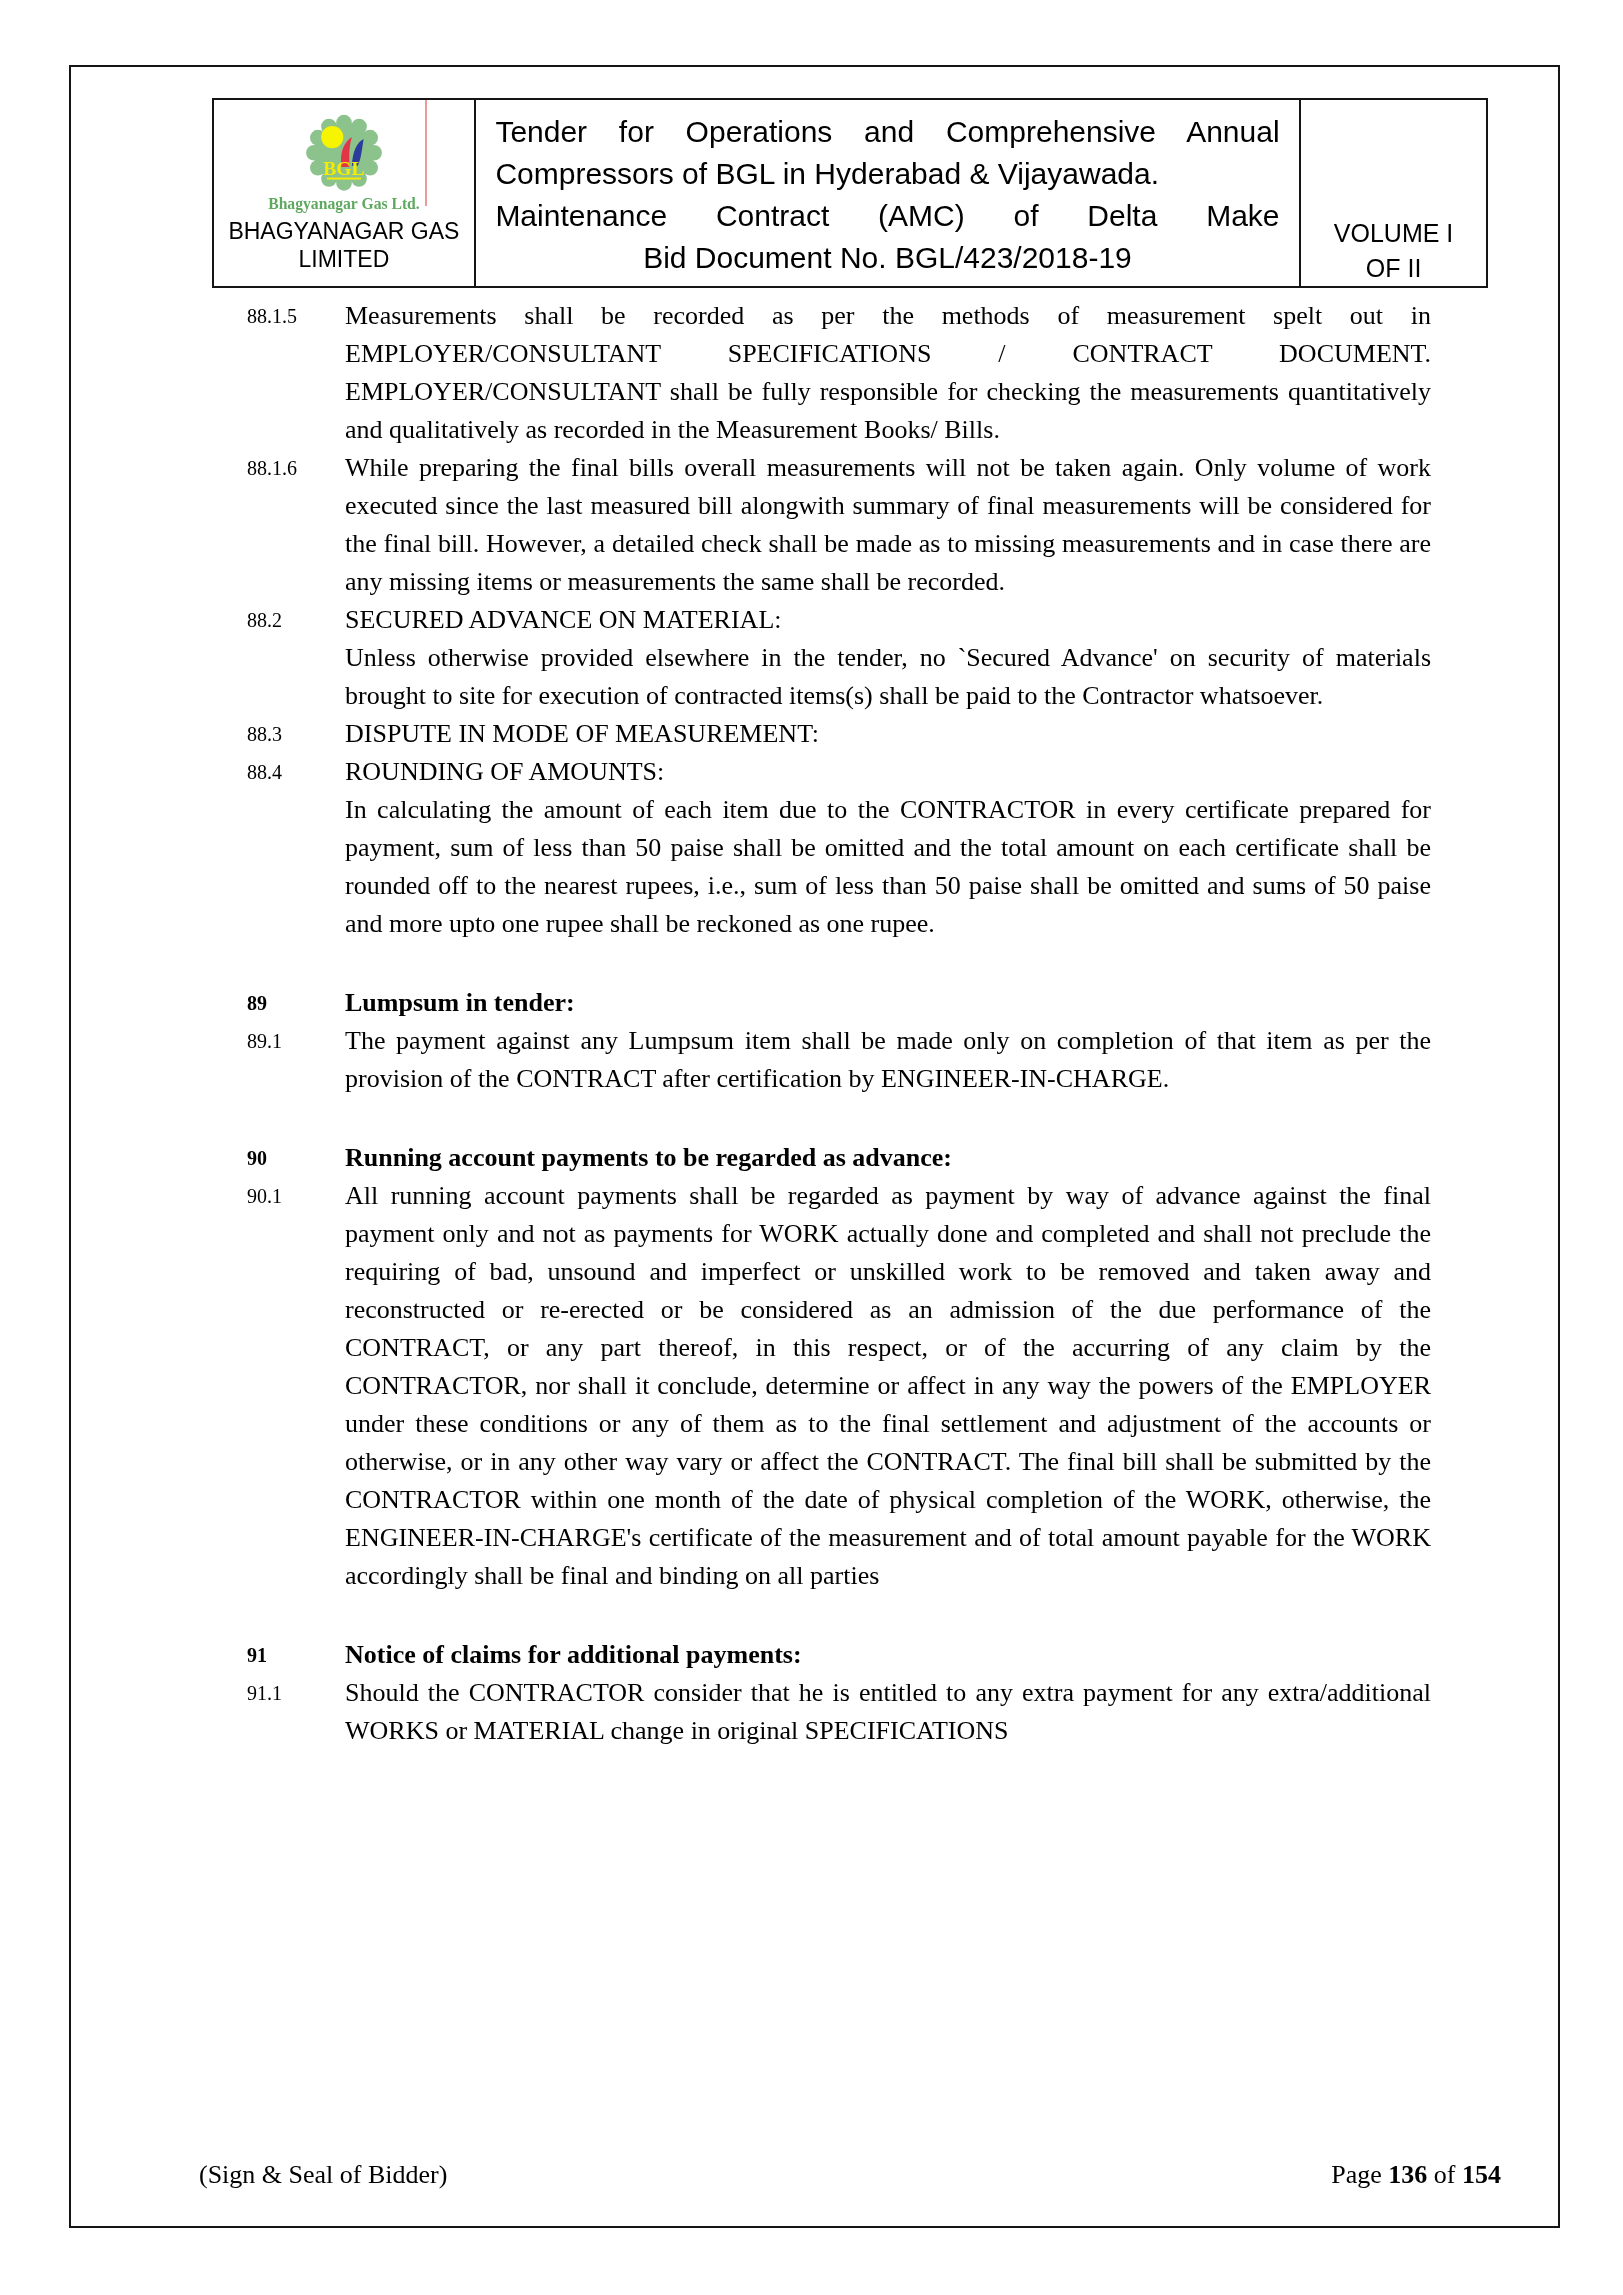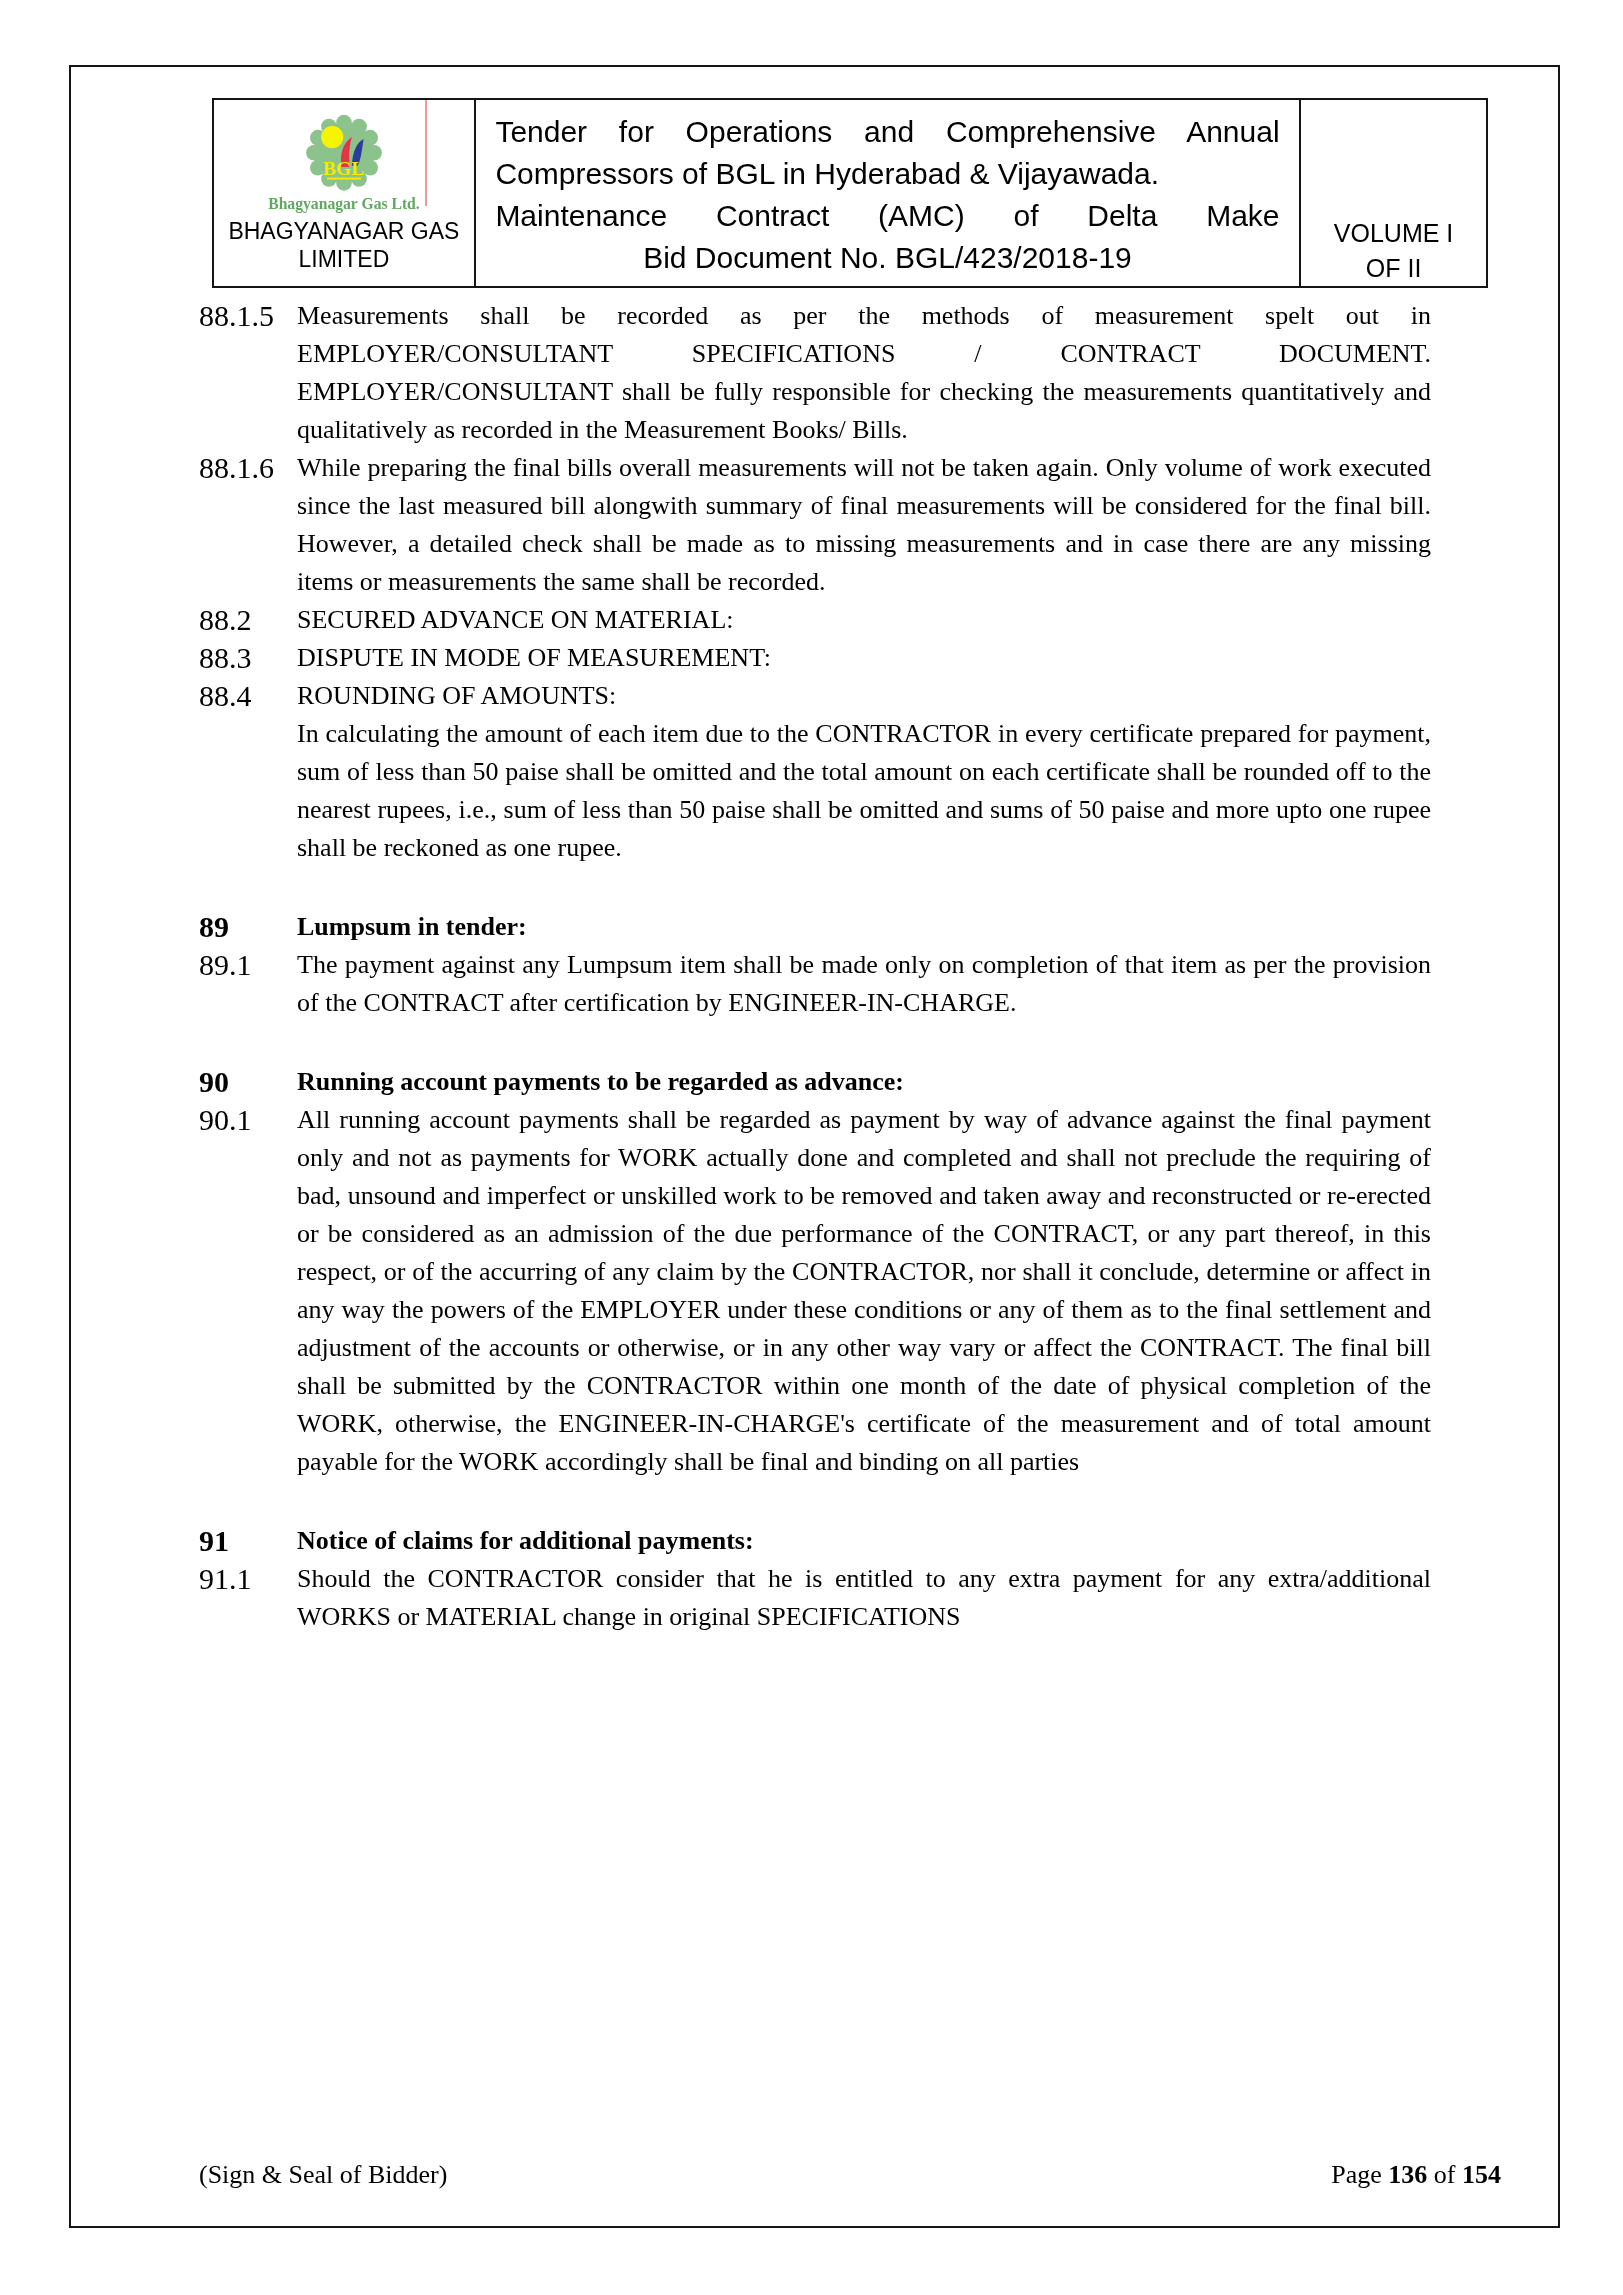--- a/index.html
+++ b/index.html
@@ -41,21 +41,21 @@
   .volume-cell {
     width:185px; border-right:none;
     display:flex; flex-direction:column; align-items:center; justify-content:flex-end;
     padding-top:58px;
     font-family:"Liberation Sans", sans-serif;
     font-size:25px; line-height:35px; text-align:center;
   }
   
   .content { position:absolute; left:128px; top:230px; width:1232px; }
   .row { display:flex; align-items:flex-start; }
-  .row .num { width:98px; flex:none; font-size:30px; line-height:38px; }
+  .row .num { width:98px; flex:none; font-size:20px; line-height:38px;margin-left:48px; }
   .row .txtwrap { flex:1; min-width:0; }
   .txt { font-size:26px; line-height:38px; text-align:justify; }
   .txt.heading-plain { text-align:left; }
   .row.bold .num, .row.bold .txt { font-weight:bold; text-align:left; }
   .row.spaced { margin-top:41px;font-family:Liberation Serif, serif; }
   
   .footer {
     position:absolute; left:128px; width:1302px; bottom:33px;
     display:flex; justify-content:space-between;
     font-size:26px; line-height:37px;
@@ -126,20 +126,21 @@
         <div class="num">88.1.6</div>
         <div class="txtwrap">
             <div class="txt">While preparing the final bills overall measurements will not be taken again. Only volume of work executed since the last measured bill alongwith summary of final measurements will be considered for the final bill. However, a detailed check shall be made as to missing measurements and in case there are any missing items or measurements the same shall be recorded.</div>
           </div>
       </div>
 
       <div class="row">
         <div class="num">88.2</div>
         <div class="txtwrap">
           <div class="txt heading-plain">SECURED ADVANCE ON MATERIAL:</div>
+          <div class="txt">Unless otherwise provided elsewhere in the tender, no `Secured Advance' on security of materials brought to site for execution of contracted items(s) shall be paid to the Contractor whatsoever.</div>
         </div>
       </div>
 
       <div class="row">
         <div class="num">88.3</div>
         <div class="txtwrap">
           <div class="txt heading-plain">DISPUTE IN MODE OF MEASUREMENT:</div>
         </div>
       </div>
 

